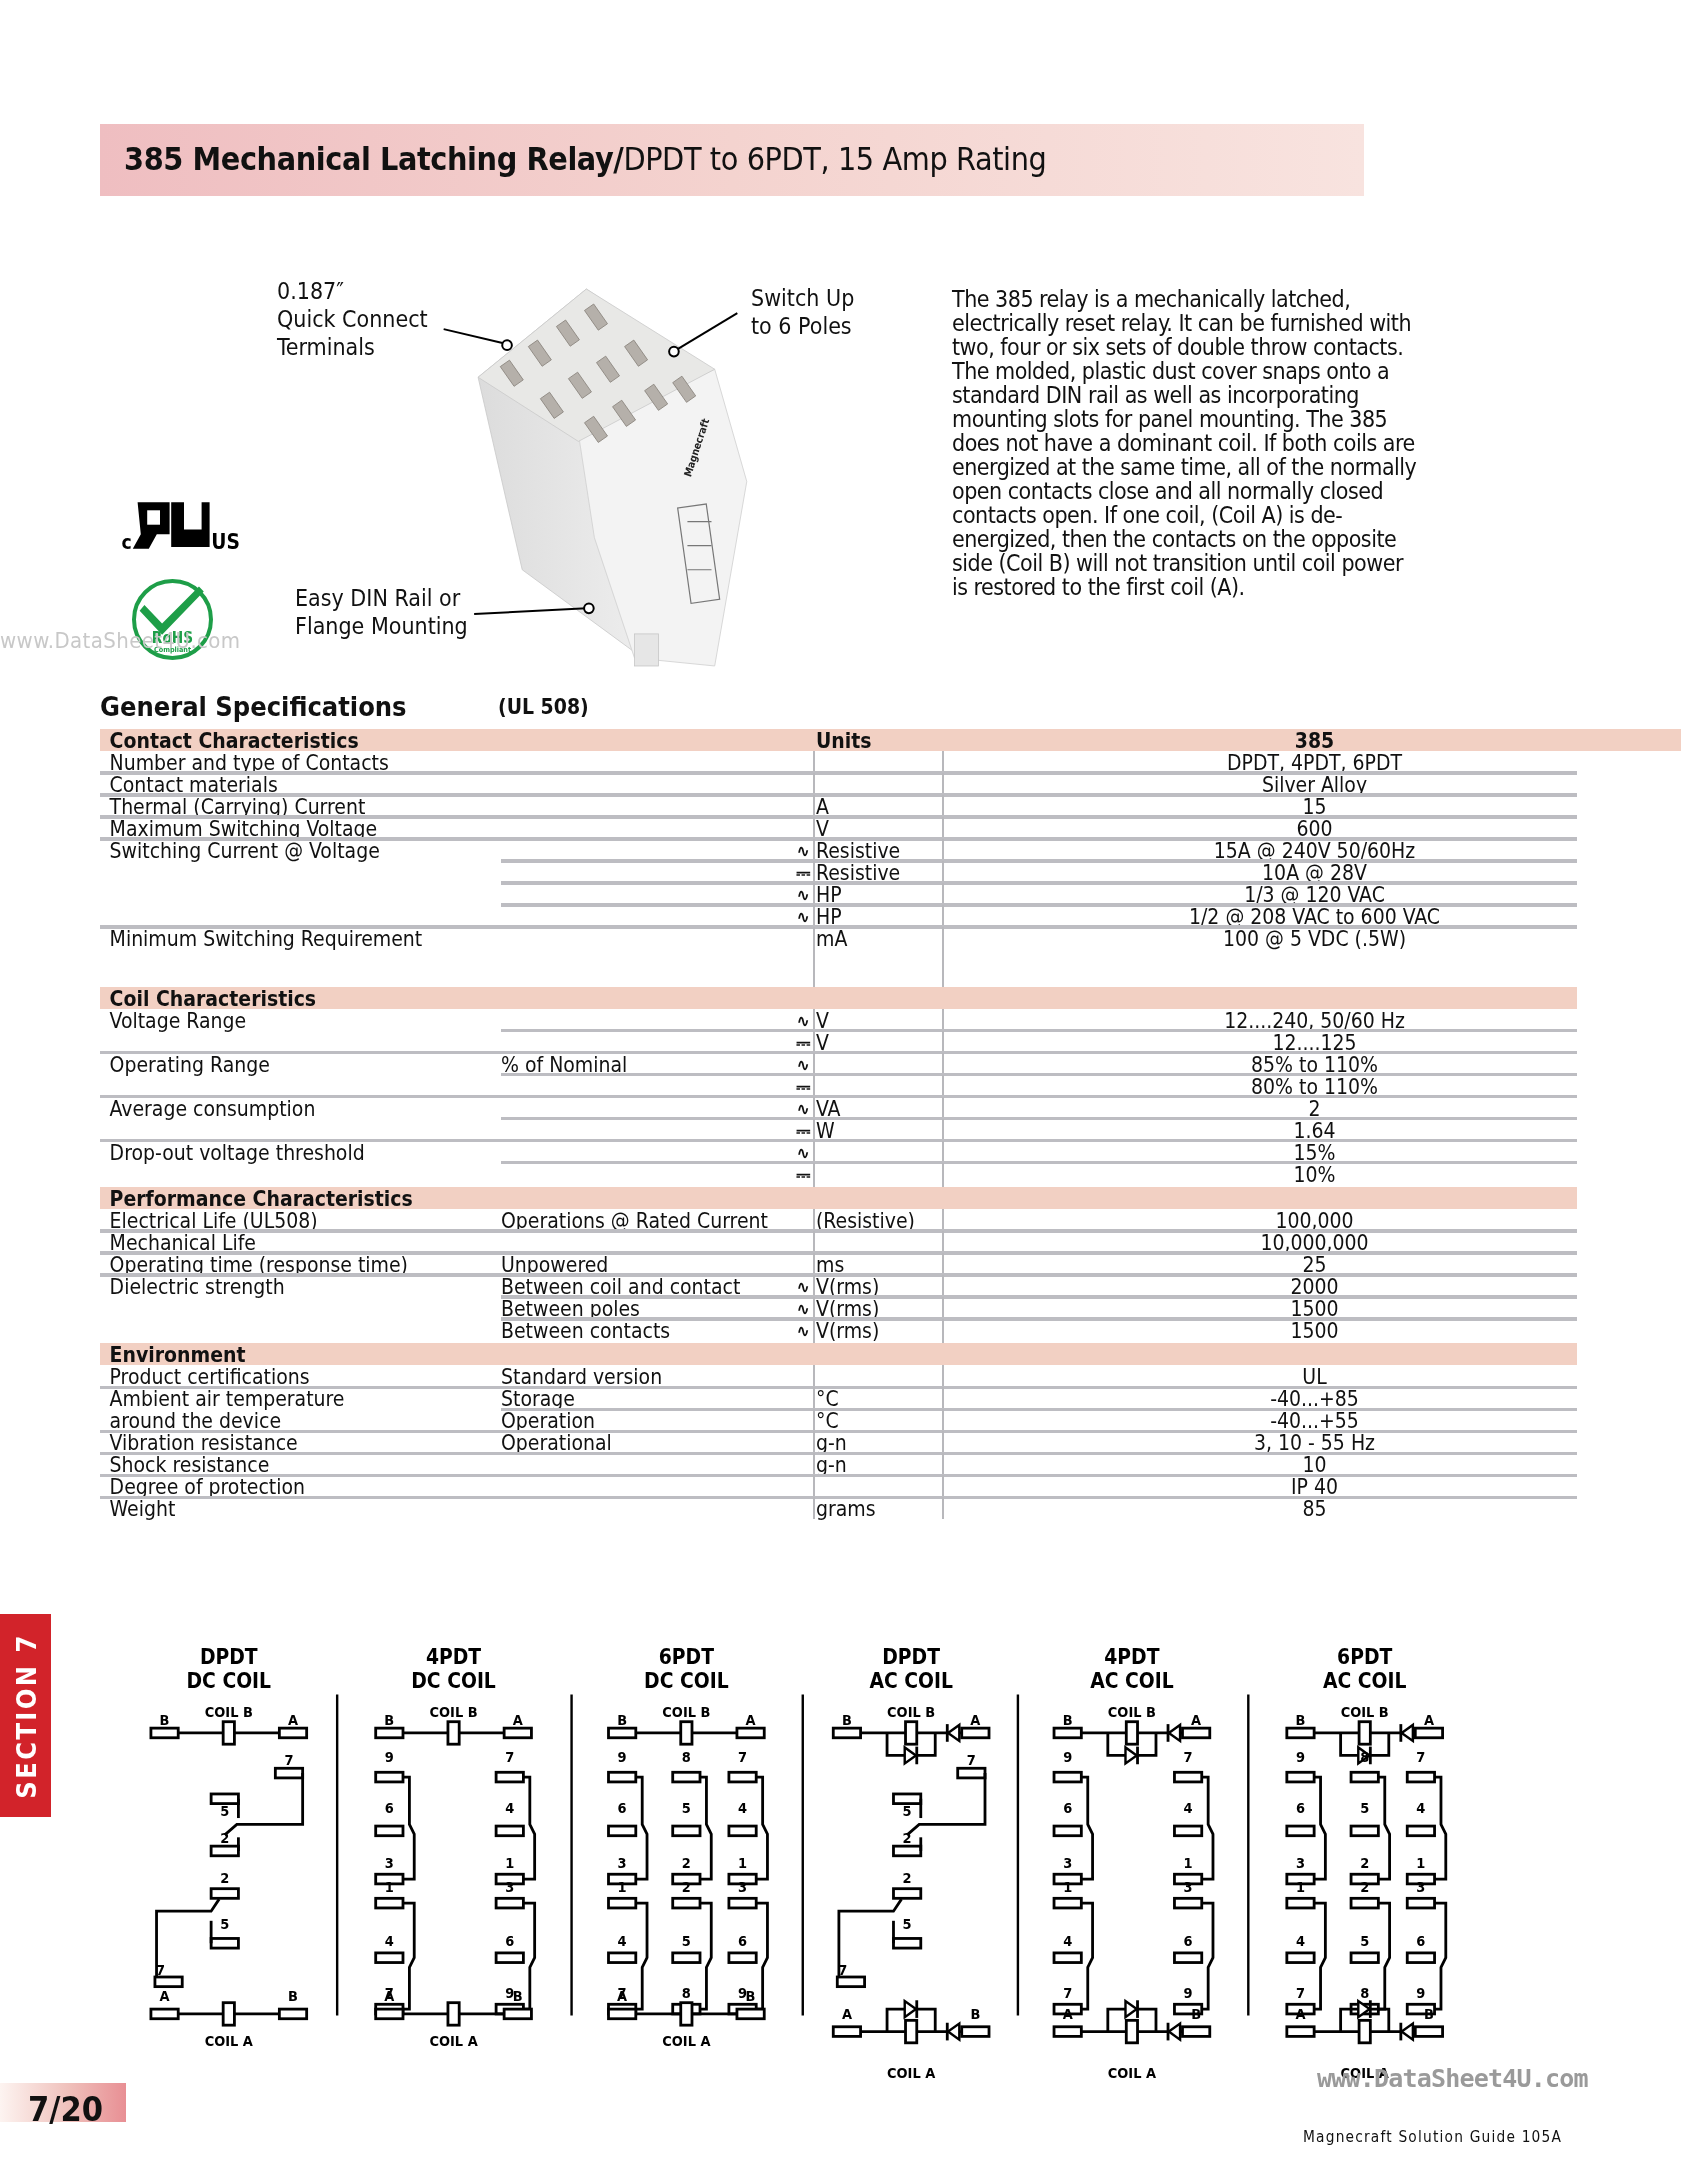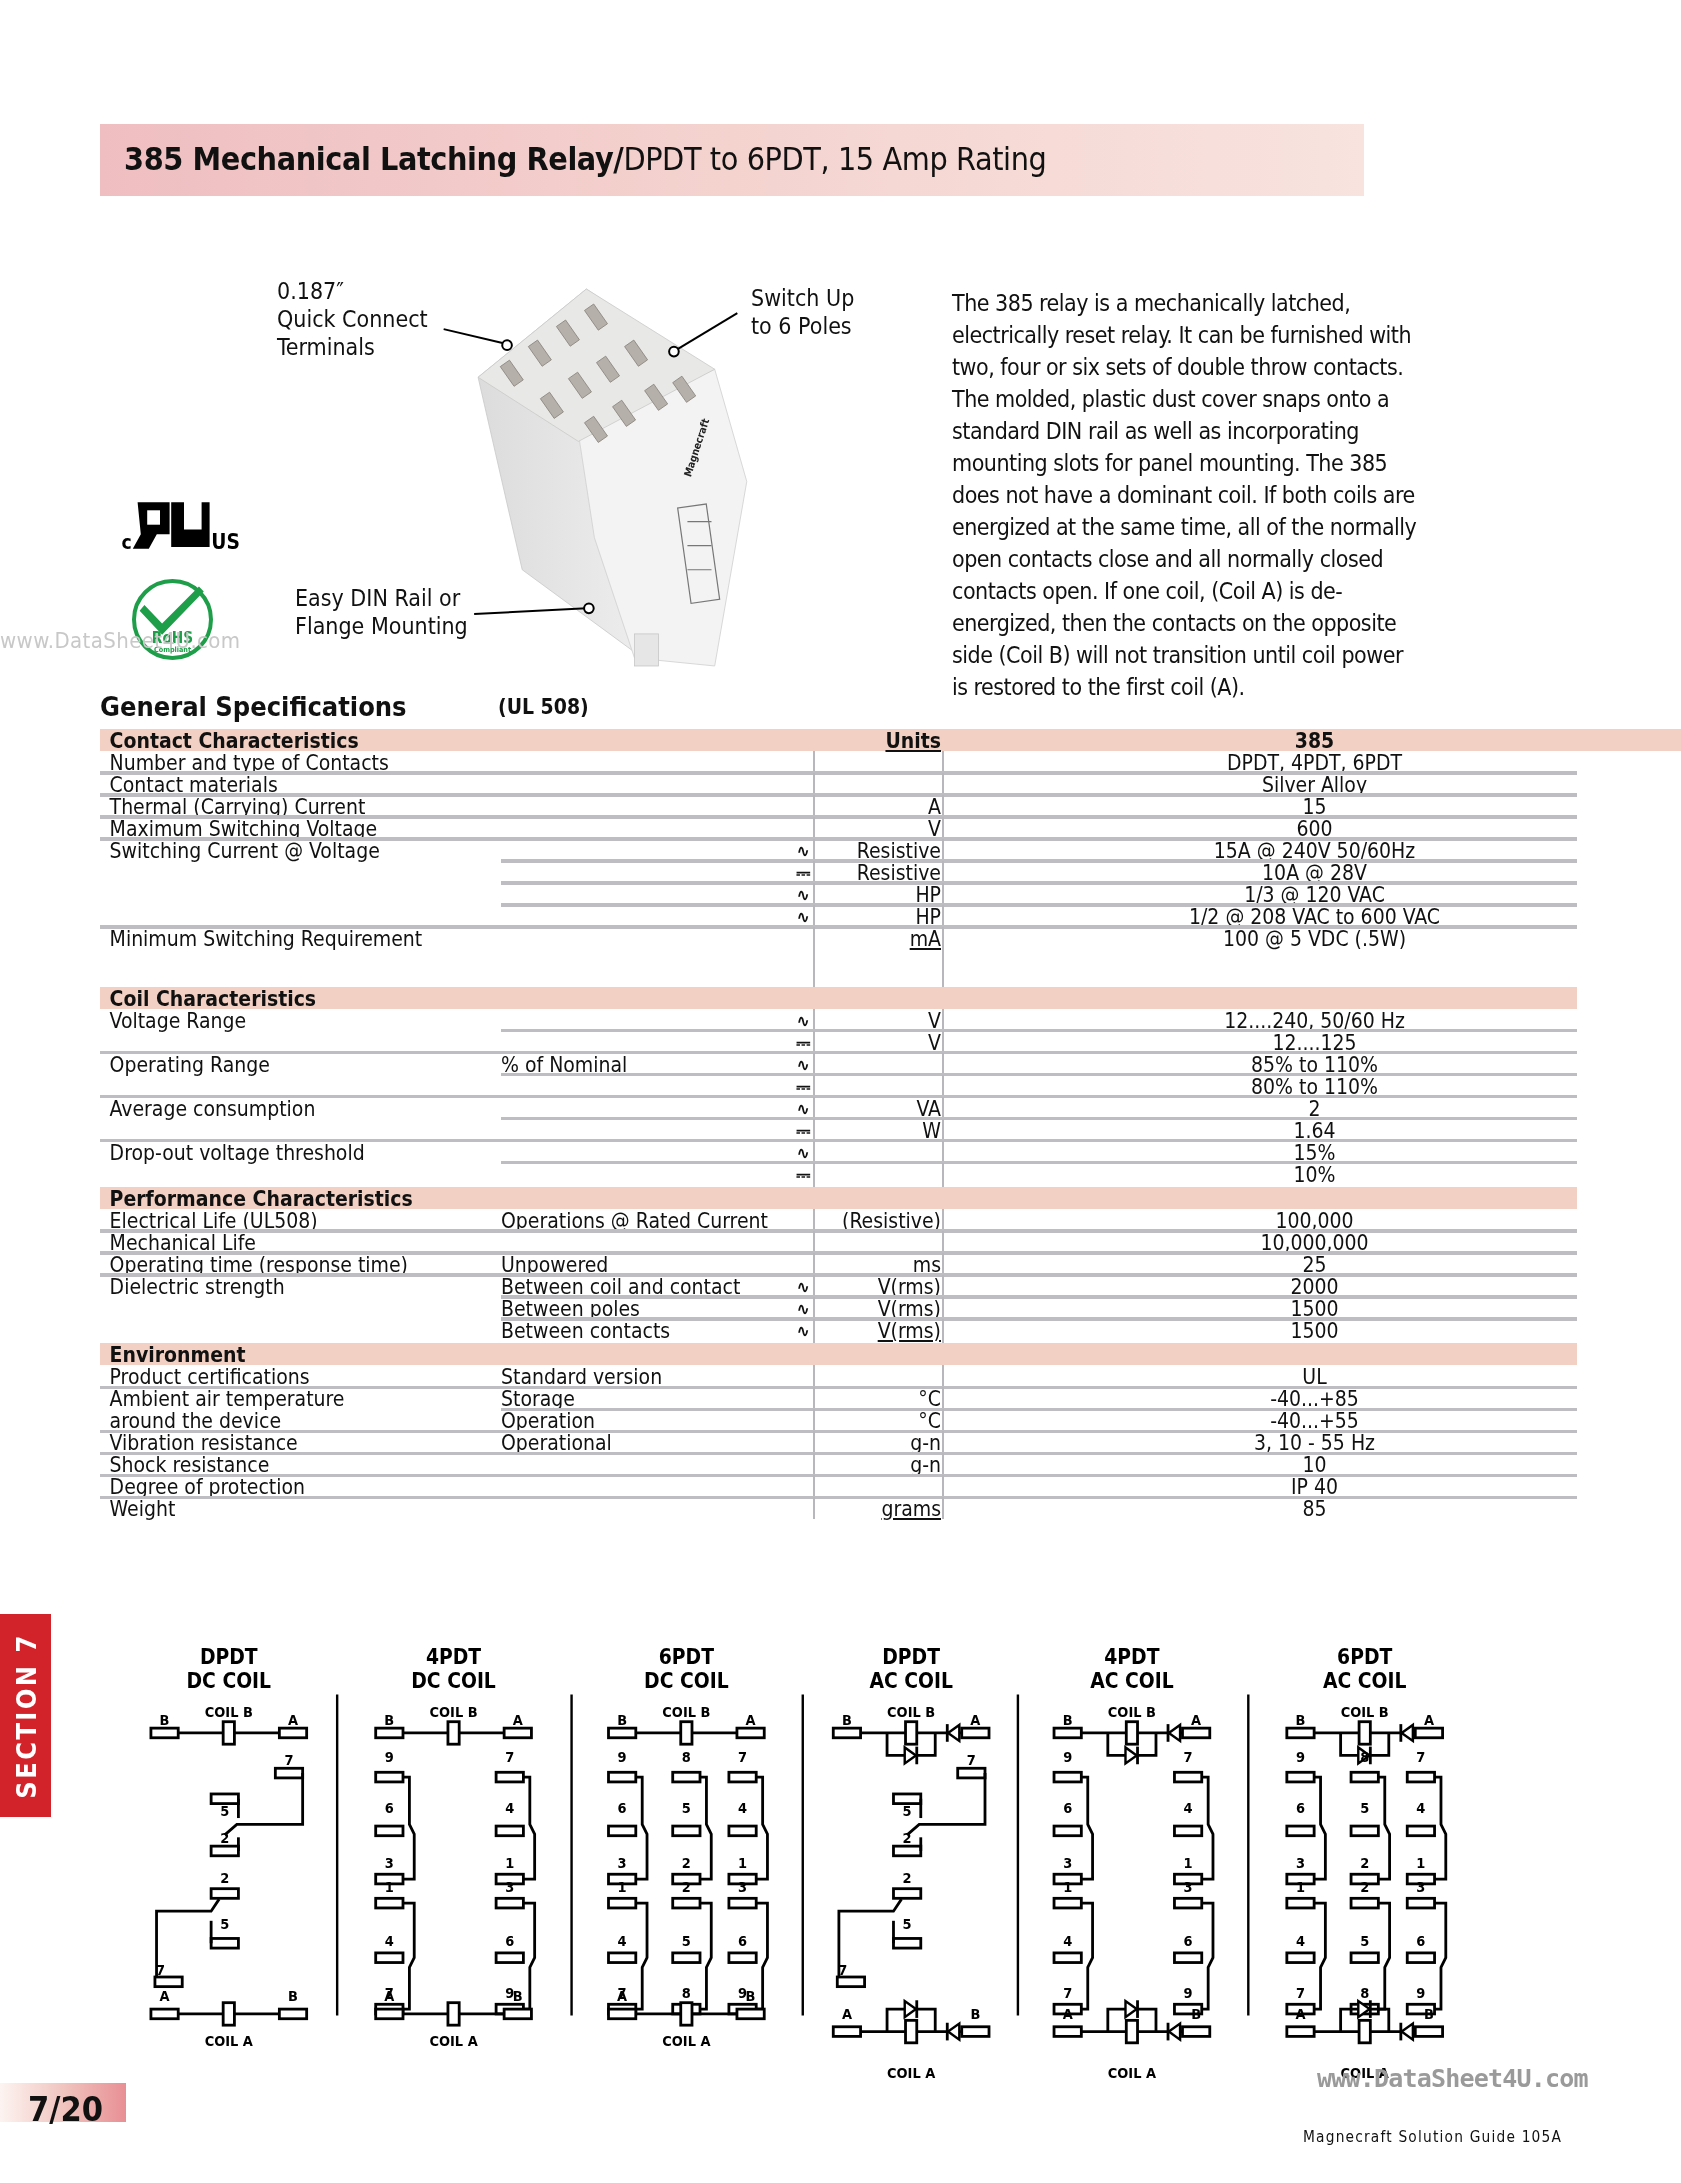--- a/index.html
+++ b/index.html
@@ -2,34 +2,34 @@
 <html style="font-size:13px"><head>
 <meta charset="utf-8">
 <style>
   html,body{margin:0;padding:0;background:#fff;}
   body{width:1681px;height:2183px;position:relative;overflow:hidden;font-family:"DejaVu Sans Condensed","DejaVu Sans",sans-serif;color:#111;}
   .abs{position:absolute;}
   #hdr{left:100px;top:124px;width:1264px;height:72px;background:linear-gradient(90deg,#efbec1 0%,#f4d3cf 50%,#f8e3df 100%);}
   #hdr-title{left:24px;top:16px;font-size:32px;white-space:nowrap;letter-spacing:-0.4px;}
   #hdr-title b{font-weight:bold;}
   .callout{font-size:23px;line-height:28px;white-space:pre-line;}
-  #desc{left:952px;top:287px;width:466px;font-size:23px;line-height:32px;letter-spacing:-0.5px;}
+  #desc{left:952px;top:287px;width:466px;font-size:23px;line-height:24px;letter-spacing:-0.5px;}
   #photo{left:450px;top:281px;width:377px;height:393px;}
   #ul-logo{left:120px;top:499px;}
   #rohs{left:130px;top:577px;}
   #wm-left{left:0;top:628px;font-size:22px;color:#c8c8c8;letter-spacing:0.4px;white-space:nowrap;}
   #gs-title{left:100px;top:691px;font-size:27px;font-weight:bold;}
   #gs-sub{left:498px;top:695px;font-size:21px;font-weight:bold;}
   
   #spec{left:100px;top:729px;width:1582px;}
   .row{position:relative;height:22px;font-size:21px;line-height:25px;}
   .row .c-label{position:absolute;left:9.6px;white-space:nowrap;}
   .row .c-sub{position:absolute;left:401px;white-space:nowrap;}
   .row .c-sym{position:absolute;left:692px;width:22.5px;text-align:center;font-size:17.7px;font-weight:bold;}
-  .row .c-unit{position:absolute;left:716px;width:125px;text-align:right;white-space:nowrap;text-decoration:underline;}
+  .row .c-unit{position:absolute;left:716px;width:125px;text-align:left;white-space:nowrap;}
   .row .c-val{position:absolute;left:845px;width:739px;text-align:center;white-space:nowrap;}
   .row .v1{position:absolute;left:713px;top:0;bottom:0;width:2.4px;background:#b8b8bc;}
   .row .v2{position:absolute;left:842px;top:0;bottom:0;width:2.4px;background:#b8b8bc;}
   .row .hl{position:absolute;bottom:-1.6px;height:3.2px;background:#bdbdc2;right:0;}
   .row.sec{background:#f2d0c3;font-weight:bold;}
   .row.sec.short{width:1477px;}
   .row.spacer{height:17.7px;}
   
   #sec-tab{left:0;top:1614px;width:51px;height:203px;background:#d2232a;}
   #sec-tab span{position:absolute;left:50%;top:50%;transform:translate(-50%,-50%) rotate(-90deg);color:#fff;font-weight:bold;font-size:27px;letter-spacing:2.4px;white-space:nowrap;}

